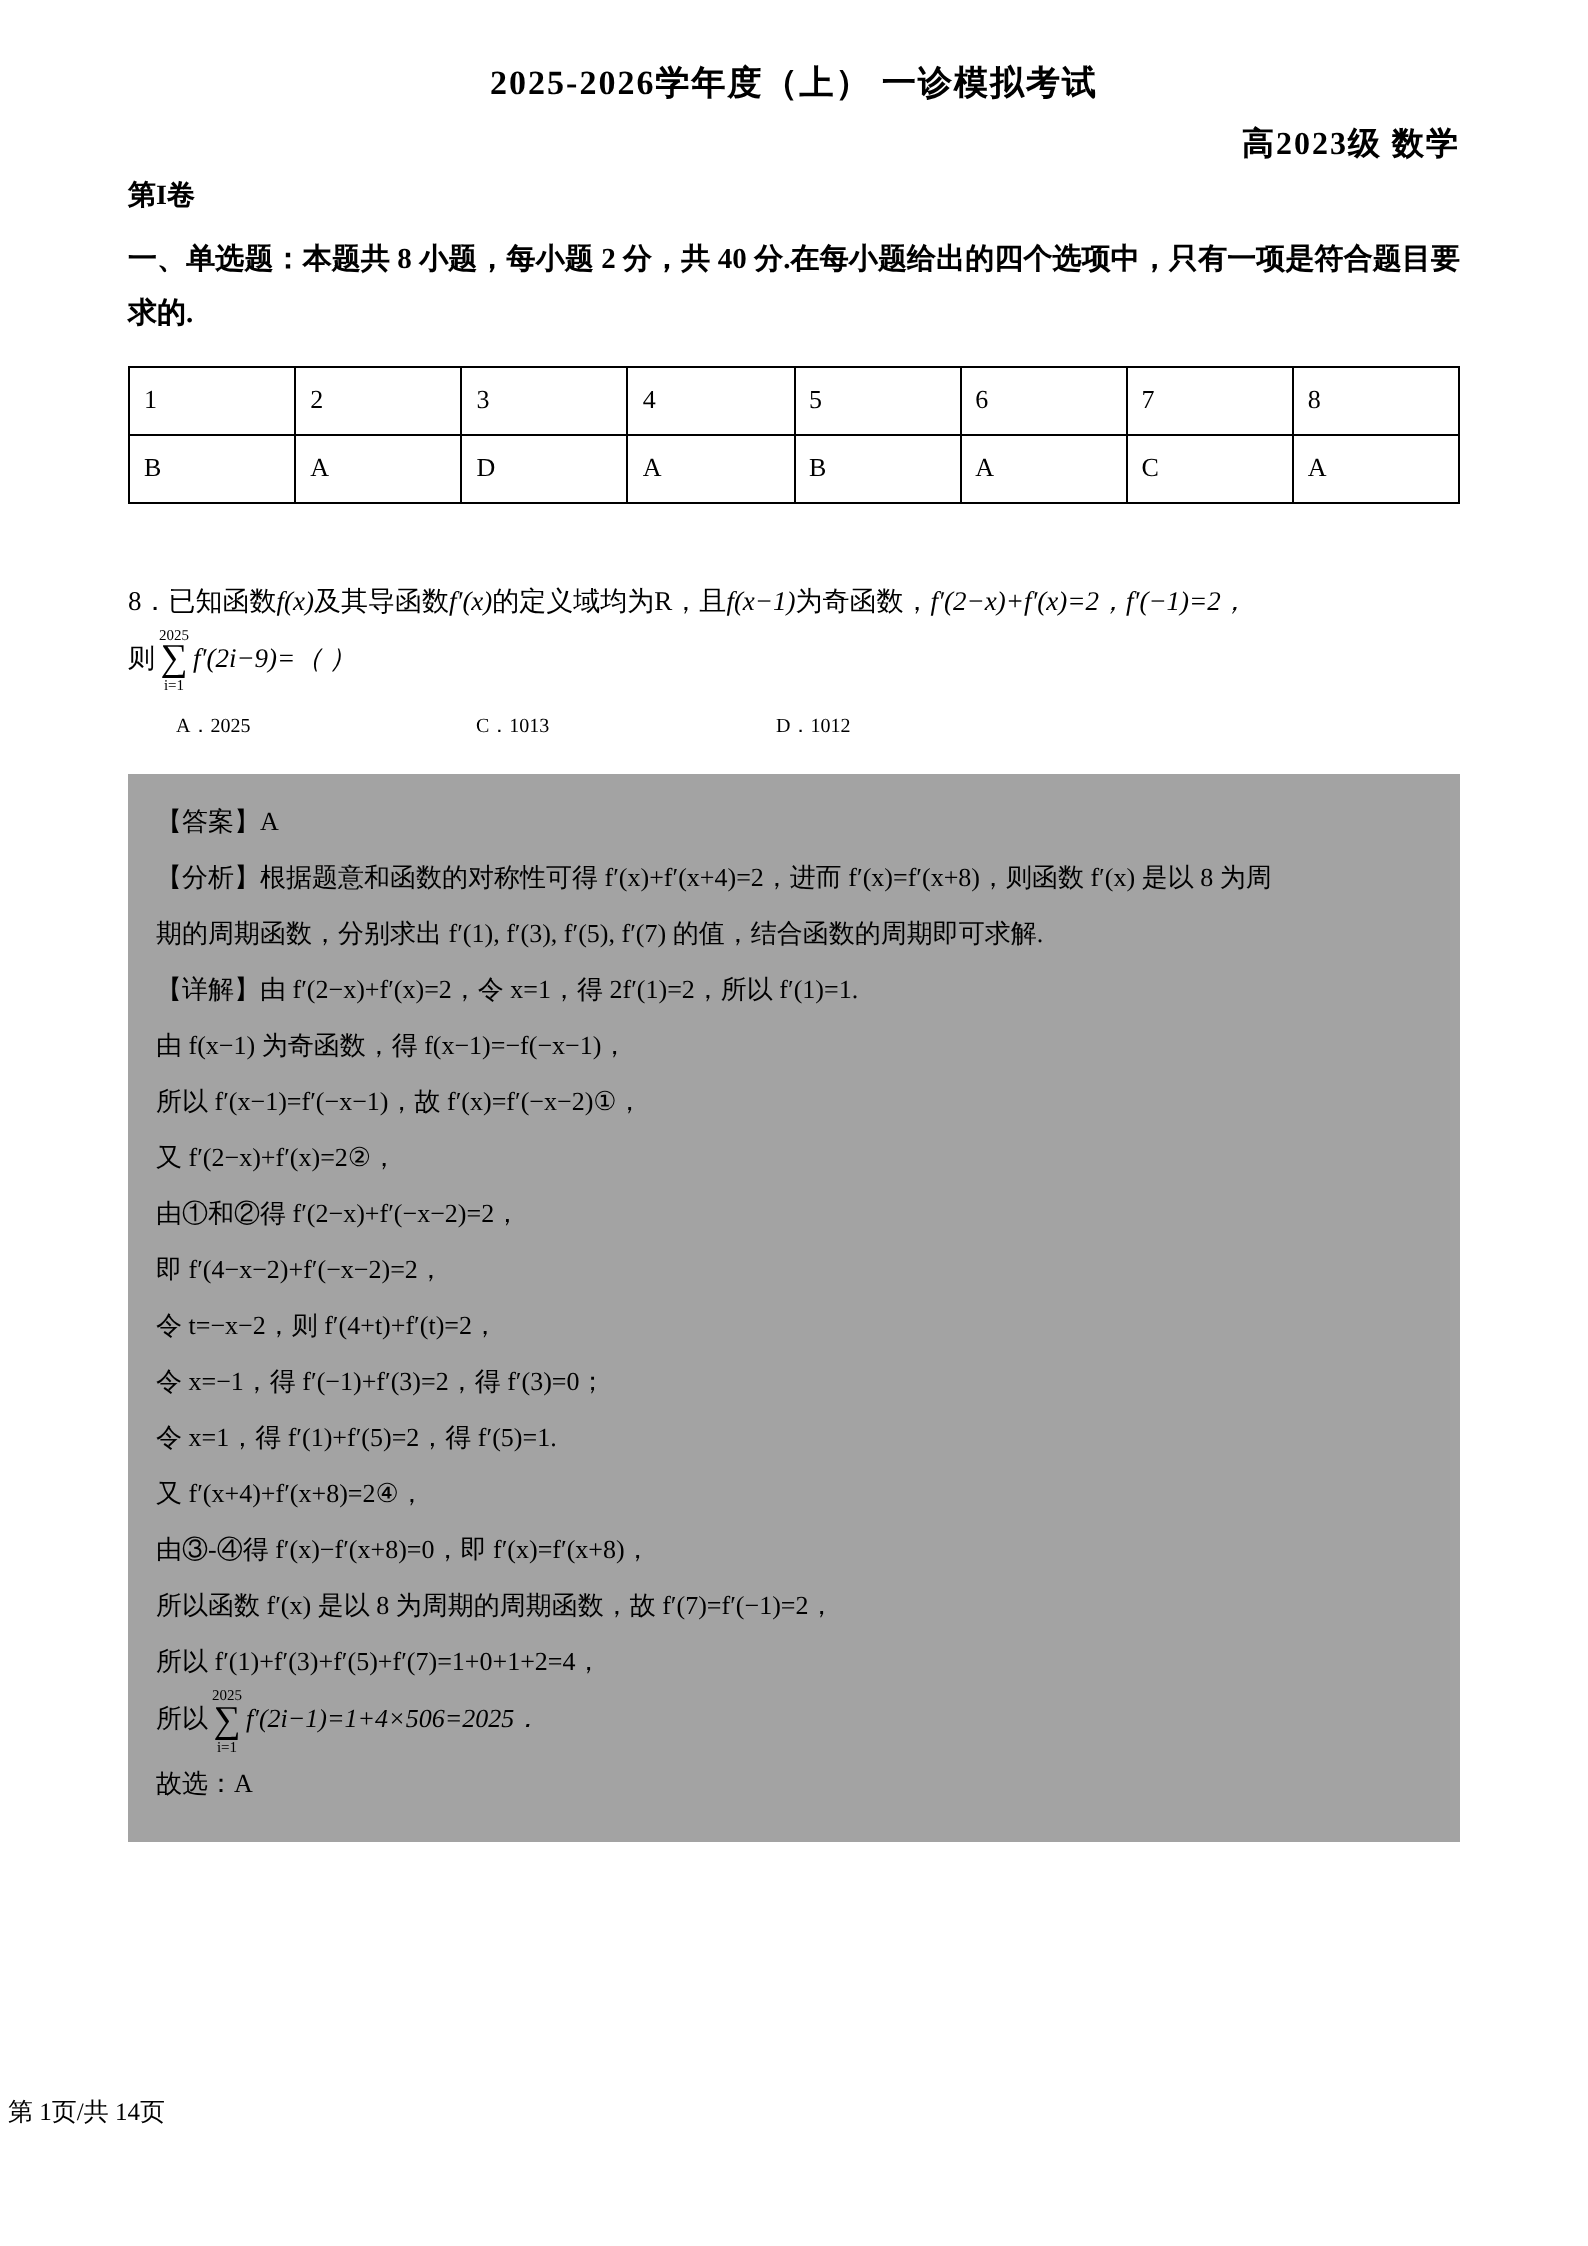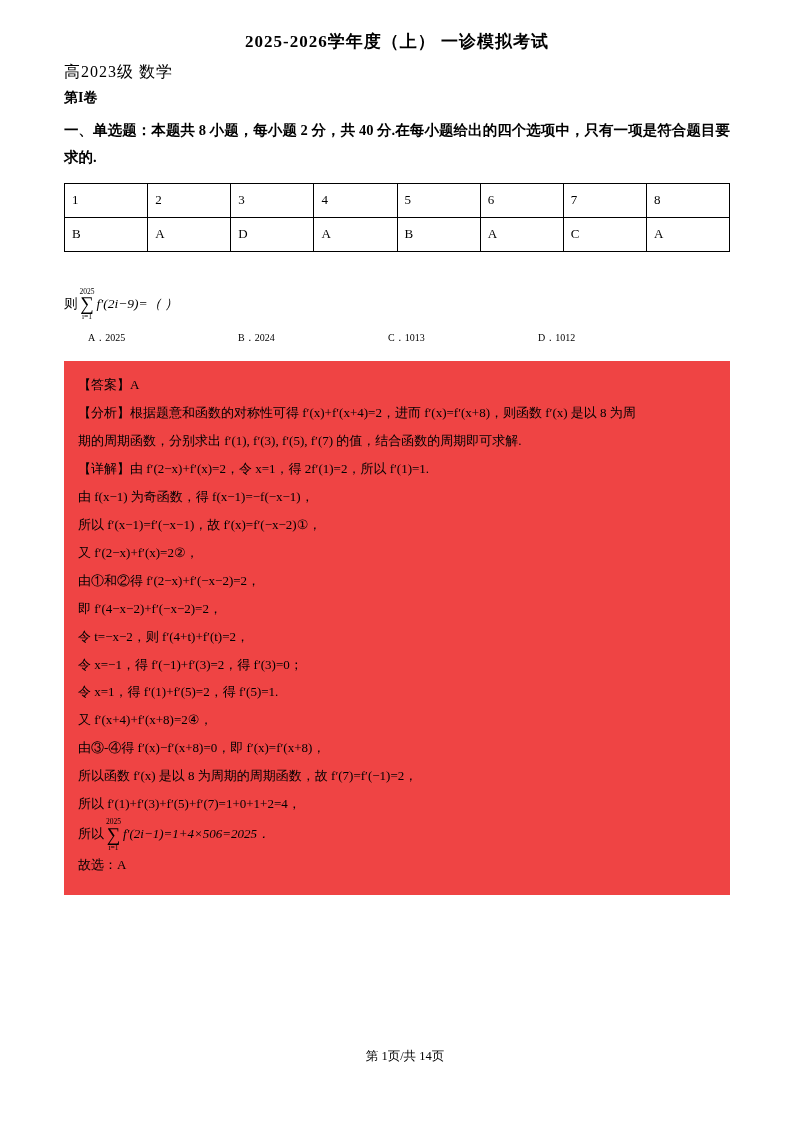--- a/index.html
+++ b/index.html
@@ -23,23 +23,23 @@
     position: relative;
   }
   .title-main {
     text-align: center;
     font-size: 17px;
     font-weight: bold;
     letter-spacing: 1px;
     margin-top: 8px;
   }
   .title-sub {
-    text-align: left;
+    text-align: right;
     font-size: 16px;
-    font-weight: normal;
+    font-weight: bold;
     margin-top: 9px;
     letter-spacing: 1px;
   }
   .title-vol {
     text-align: left;
     font-size: 14px;
     font-weight: bold;
     margin-top: 6px;
   }
   .section-head {
@@ -100,34 +100,33 @@
     margin-top: 7px;
     display: flex;
     font-size: 10px;
     padding-left: 24px;
   }
   .options .opt {
     width: 150px;
   }
   .answer-box {
     margin-top: 14px;
-    background: #ef4444;
+    background: #a3a3a3;
     padding: 10px 14px 16px 14px;
     font-size: 13px;
     line-height: 2.15;
   }
   .answer-box p {
     margin: 0;
   }
   .footer {
     position: absolute;
-    left: 16px;
+    left: 4px;
     right: 0;
     bottom: 58px;
-    text-align: center;
     font-size: 12.5px;
   }
 </style>
 </head>
 <body>
 
 <div class="page">
 
   <div class="title-main">2025-2026学年度（上） 一诊模拟考试</div>
   <div class="title-sub">高2023级  数学</div>
@@ -155,26 +154,28 @@
       <td>B</td>
       <td>A</td>
       <td>C</td>
       <td>A</td>
     </tr>
   </tbody>
     </table>
 
   <div class="q-block">
     <div class="q-line">
+      <span>8．</span><span>已知函数</span><span class="ital">f(x)</span><span>及其导函数</span><span class="ital">f′(x)</span><span>的定义域均为R，且</span><span class="ital">f(x−1)</span><span>为奇函数，</span><span class="ital">f′(2−x)+f′(x)=2，</span><span class="ital">f′(−1)=2，</span>
+    </div>
+    <div class="q-line">
       <span>则</span><span class="sum-wrap"><span class="sum-top">2025</span><span class="sum-sym">∑</span><span class="sum-bot">i=1</span></span><span class="ital">f′(2i−9)=（  ）</span>
     </div>
 
     <div class="options">
       <div class="opt"><span>A．</span><span>2025</span></div>
-      <div class="opt"><span>B．</span><span>2024</span></div>
       <div class="opt"><span>C．</span><span>1013</span></div>
       <div class="opt"><span>D．</span><span>1012</span></div>
     </div>
   </div>
 
   <div class="answer-box">
     <p><span>【答案】</span><span>A</span></p>
     <p><span>【分析】</span><span>根据题意和函数的对称性可得 f′(x)+f′(x+4)=2，进而 f′(x)=f′(x+8)，则函数 f′(x) 是以 8 为周</span></p>
     <p>期的周期函数，分别求出 f′(1), f′(3), f′(5), f′(7) 的值，结合函数的周期即可求解.</p>
     <p><span>【详解】</span><span>由 f′(2−x)+f′(x)=2，令 x=1，得 2f′(1)=2，所以 f′(1)=1.</span></p>

